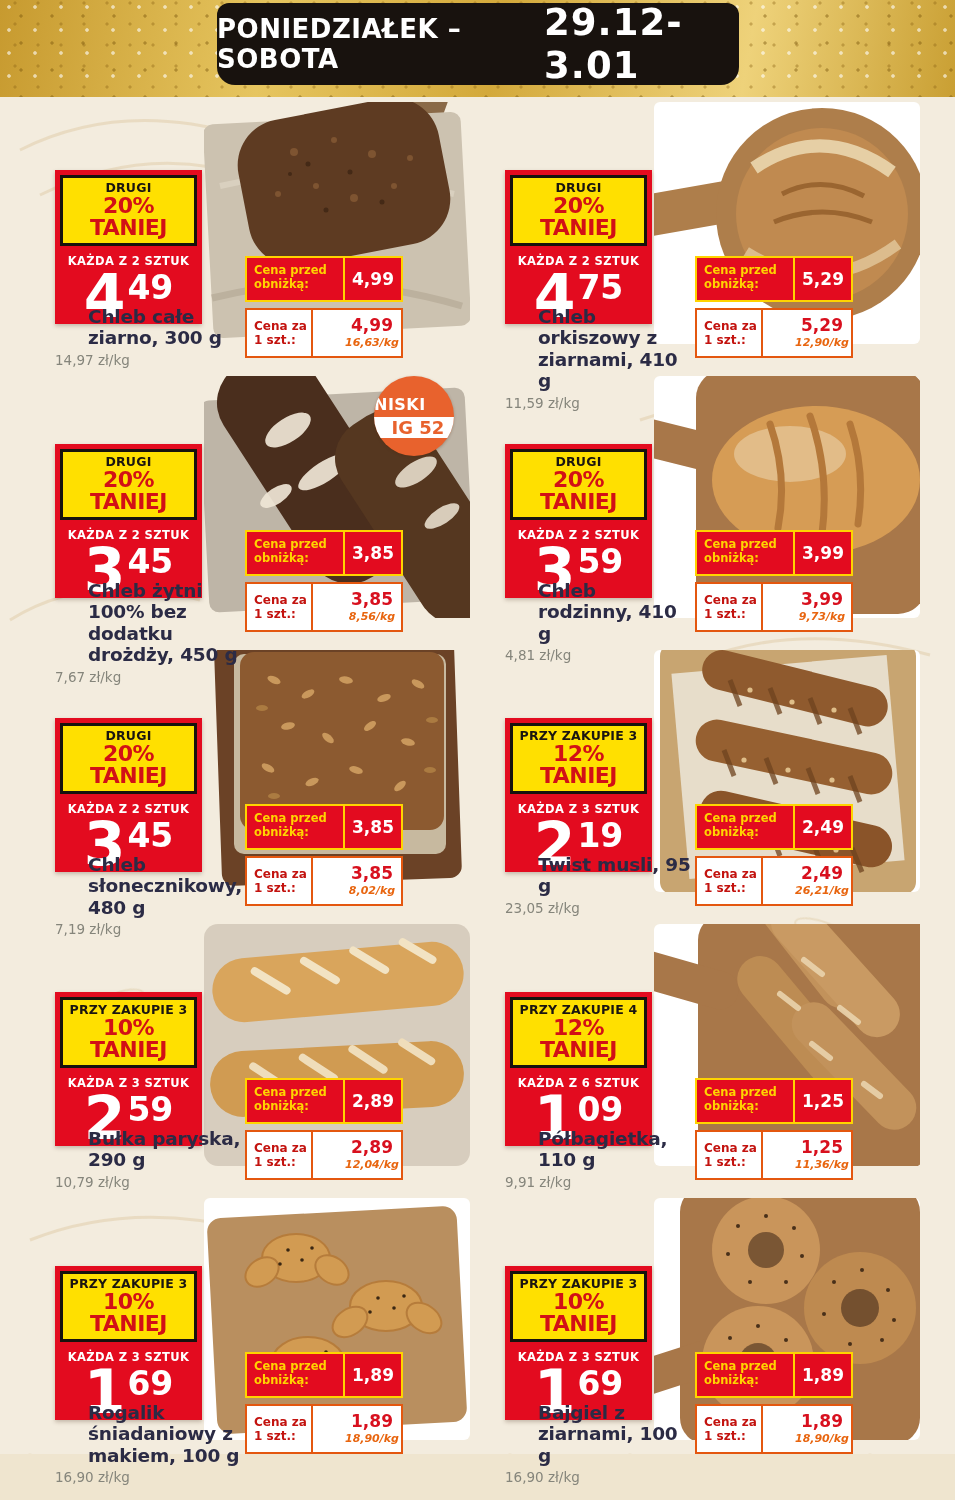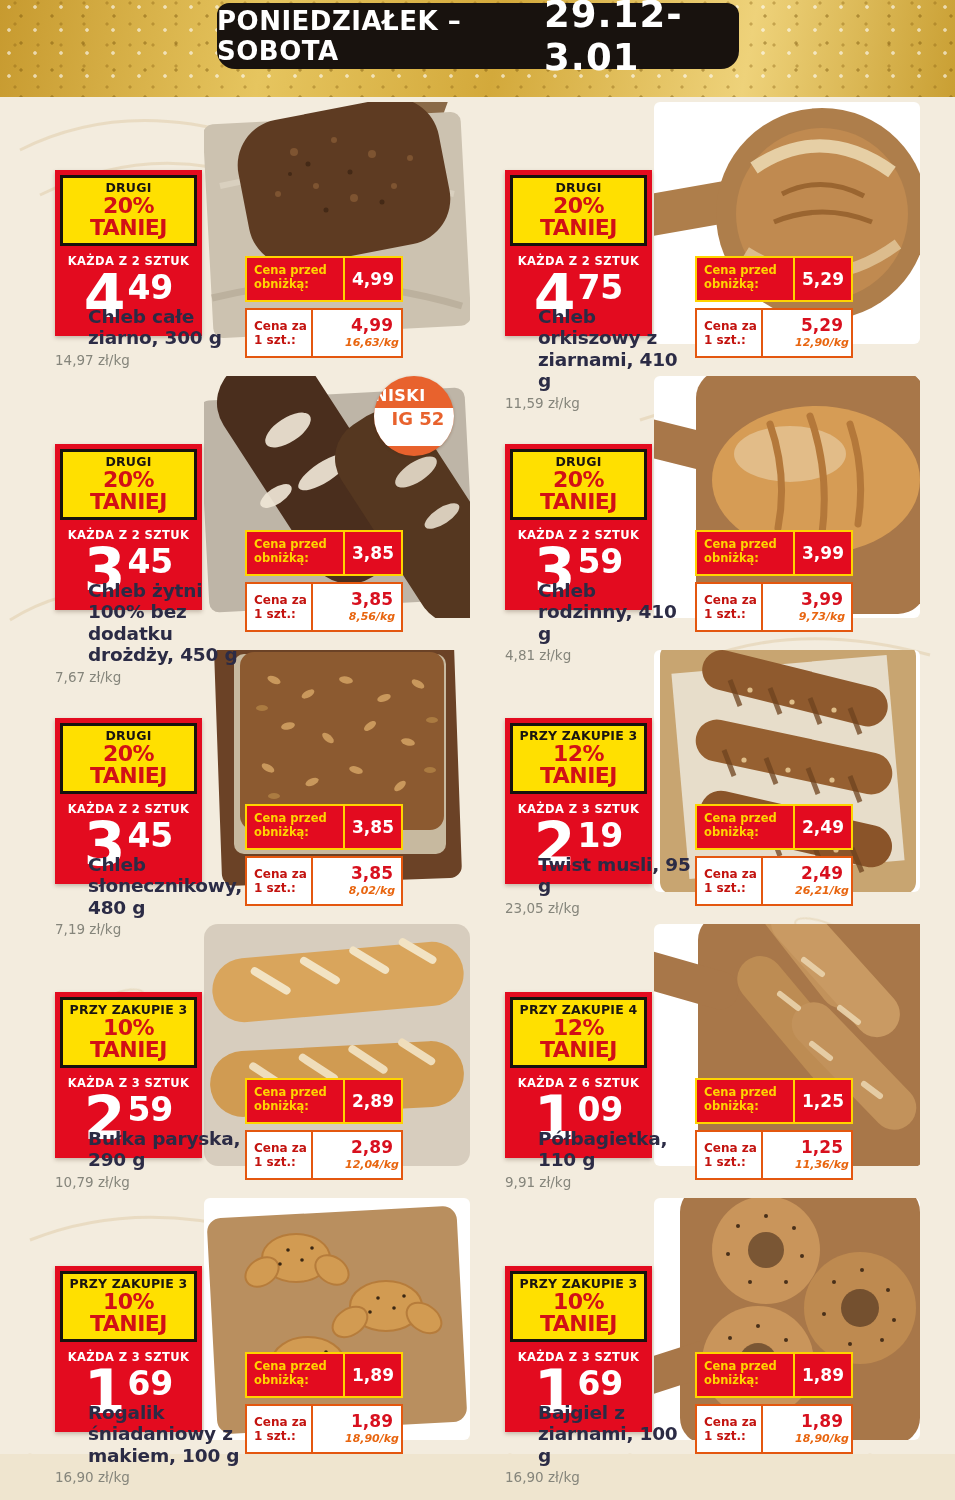--- a/index.html
+++ b/index.html
@@ -13,21 +13,21 @@
     position:absolute;left:0;top:0;width:955px;height:97px;
     background-image:
       radial-gradient(circle at 9px 7px, rgba(255,255,255,.6) 0 1.4px, transparent 2.2px),
       radial-gradient(circle at 21px 16px, rgba(120,84,10,.45) 0 1.3px, transparent 2px),
       radial-gradient(circle at 5px 19px, rgba(255,246,200,.8) 0 1.2px, transparent 2px),
       radial-gradient(circle at 15px 3px, rgba(140,100,20,.4) 0 1.2px, transparent 2px),
       linear-gradient(100deg,#C79A2F 0%,#E6C55F 28%,#D3A93B 52%,#EED27A 78%,#C99F33 100%);
     background-size:26px 23px,31px 27px,19px 17px,23px 21px,100% 100%;
   }
   .date-pill{
-    position:absolute;left:217px;top:3px;width:522px;height:66px;
+    position:absolute;left:217px;top:3px;width:522px;height:82px;
     background:#18120E;border-radius:12px 12px 18px 18px;
     display:flex;align-items:center;justify-content:center;gap:14px;
   }
   .date-pill .days{color:#fff;font-weight:bold;font-size:26px;letter-spacing:.5px;}
   .date-pill .dates{color:#fff;font-weight:bold;font-size:37px;letter-spacing:1px;}
 
   
   .deco{position:absolute;left:0;top:0;z-index:0;pointer-events:none;}
   .footer-band{
     position:absolute;left:0;bottom:0;width:955px;height:46px;
@@ -41,21 +41,21 @@
   }
   .card{position:relative;}
 
   .photo{position:absolute;top:2px;right:0;width:266px;height:242px;z-index:1;}
   .photo.wbg{background:#fff;border-radius:6px;}
   .photo svg{width:100%;height:100%;display:block;}
 
   
   .promo{
     position:absolute;top:70px;left:0;width:147px;z-index:3;
-    background:#E30B1F;padding:5px 5px 12px;box-sizing:border-box;
+    background:#E30B1F;padding:5px 5px 0;box-sizing:border-box;
     box-shadow:0 2px 4px rgba(60,30,10,.25);
   }
   .badge{background:#FFE000;border:3px solid #17120D;padding:2px 1px 3px;text-align:center;}
   .badge .b1{font-size:12.5px;font-weight:bold;color:#1A1510;letter-spacing:.2px;line-height:1.2;}
   .badge .b2{font-size:22px;font-weight:bold;color:#D21016;letter-spacing:-.5px;line-height:1.02;}
   .qty{margin-top:8px;text-align:center;color:#fff;font-weight:bold;font-size:11.5px;letter-spacing:.4px;}
   .big{display:flex;justify-content:center;align-items:flex-start;color:#fff;margin-top:1px;}
   .big .int{font-size:60px;font-weight:bold;line-height:.92;}
   .big .dec{font-size:33px;font-weight:bold;line-height:1;margin-top:2px;margin-left:2px;}
 
@@ -75,21 +75,21 @@
   .name{font-weight:bold;font-size:18.5px;color:#2B2B45;line-height:1.16;letter-spacing:-.2px;padding-left:33px;}
   .unit{font-size:13.5px;color:#85857B;margin-top:3px;}
 
   
   .niski{
     position:absolute;right:16px;top:2px;width:80px;height:80px;border-radius:50%;
     background:#E8622D;z-index:5;display:flex;flex-direction:column;align-items:flex-start;justify-content:center;
     overflow:hidden;box-shadow:0 1px 3px rgba(80,40,10,.3);
   }
   .niski .n1{color:#fff;font-weight:bold;font-size:16px;letter-spacing:.5px;}
-  .niski .n2{background:#fff;color:#E8622D;font-weight:bold;font-size:18px;width:110%;text-align:center;margin-top:3px;padding:0 0 17px;}
+  .niski .n2{background:#fff;color:#E8622D;font-weight:bold;font-size:18px;width:110%;text-align:center;margin-top:3px;padding:0 0 0;}
   .defs-hidden{position:absolute;width:0;height:0;overflow:hidden;}
 </style>
 </head>
 <body>
 
 <svg class="defs-hidden" aria-hidden="true">
   <defs>
     <symbol id="ph-grain" viewBox="0 0 266 242">
       <rect x="168" y="-20" width="54" height="150" rx="6" fill="#8A6A48" transform="rotate(20 195 55)"></rect>
       <rect x="4" y="16" width="258" height="214" rx="10" fill="#CCC2B0" transform="rotate(-3 133 123)"></rect>

